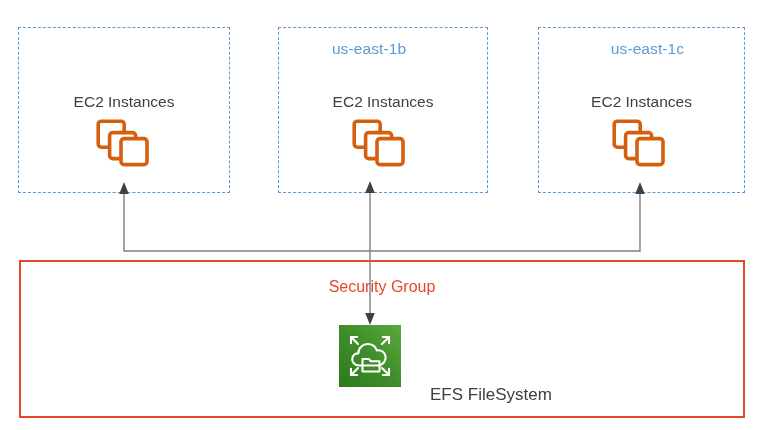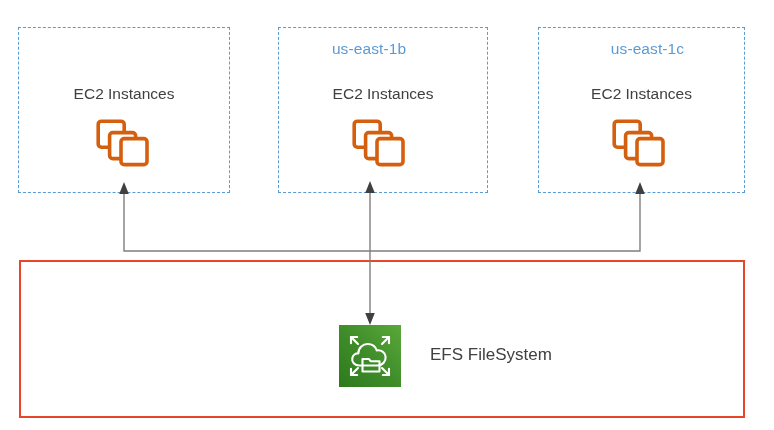--- a/index.html
+++ b/index.html
@@ -36,20 +36,21 @@
     white-space: nowrap;
   }
   .az-sub {
     position: absolute;
     left: 0;
     right: 0;
     text-align: center;
     color: #404040;
     font-size: 15.5px;
     white-space: nowrap;
+    margin-top: 8px;
   }
 
   
   .ec2-icon {
     position: absolute;
     width: 58px;
     height: 50px;
   }
   .ec2-icon svg { display: block; width: 100%; height: 100%; }
 
@@ -73,20 +74,21 @@
     position: absolute;
     width: 62px;
     height: 62px;
   }
   #efs-icon svg { display: block; width: 100%; height: 100%; }
   #efs-label {
     position: absolute;
     color: #404040;
     font-size: 17px;
     white-space: nowrap;
+    margin-top: 40px;
   }
 
   
   #connectors {
     position: absolute;
     left: 0; top: 0;
     width: 774px;
     height: 430px;
     pointer-events: none;
   }
@@ -141,20 +143,21 @@
 
     <polygon points="124,182 119.2,194 128.8,194" fill="#404040"></polygon>
 
     <polygon points="640,182 635.2,194 644.8,194" fill="#404040"></polygon>
 
     <polygon points="370,181 365.2,193 374.8,193" fill="#404040"></polygon>
 
     <polygon points="370,325 365.2,313 374.8,313" fill="#404040"></polygon>
   </svg>
 
+  <div id="sg-label" style="left:19px; top:278px; width:726px;">Security Group</div>
 
   <div id="efs-icon" style="left:339px; top:325px;">
     <svg viewBox="0 0 62 62" xmlns="http://www.w3.org/2000/svg">
       <defs>
         <linearGradient id="efsGrad" x1="1" y1="0" x2="0" y2="1">
           <stop offset="0%" stop-color="#5AA83A"></stop>
           <stop offset="55%" stop-color="#3D8B28"></stop>
           <stop offset="100%" stop-color="#2C7A1C"></stop>
         </linearGradient>
       </defs>

